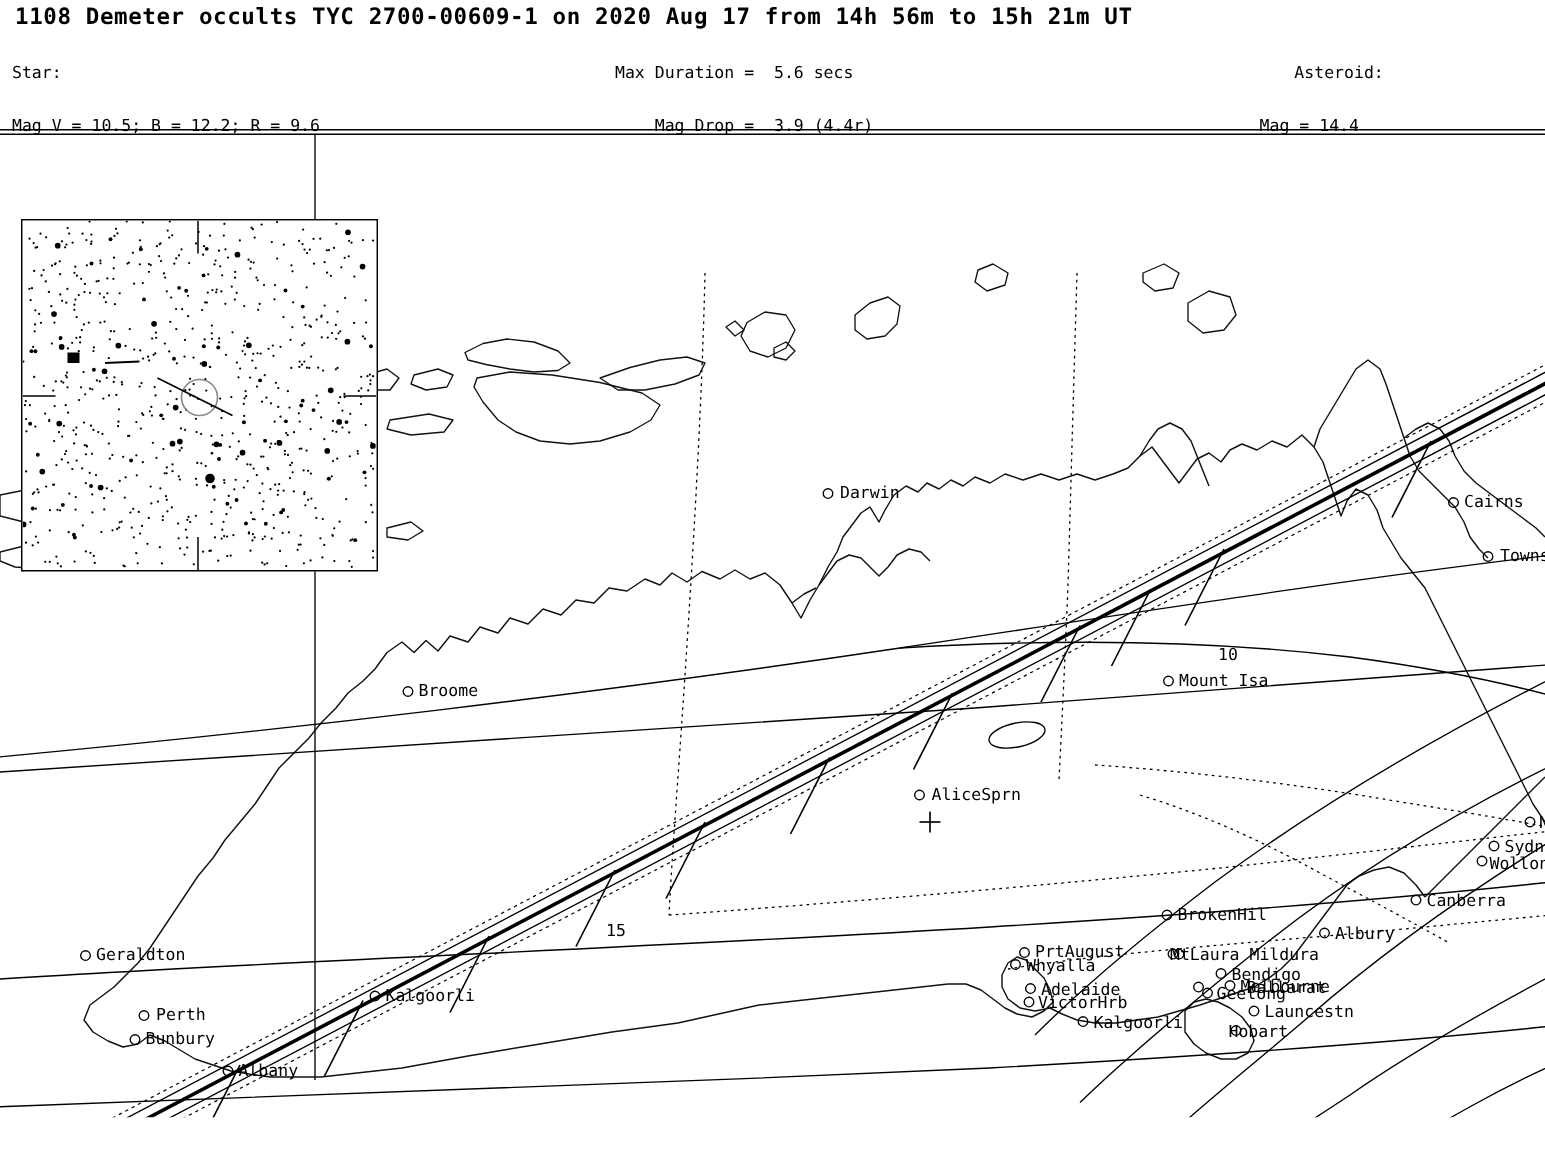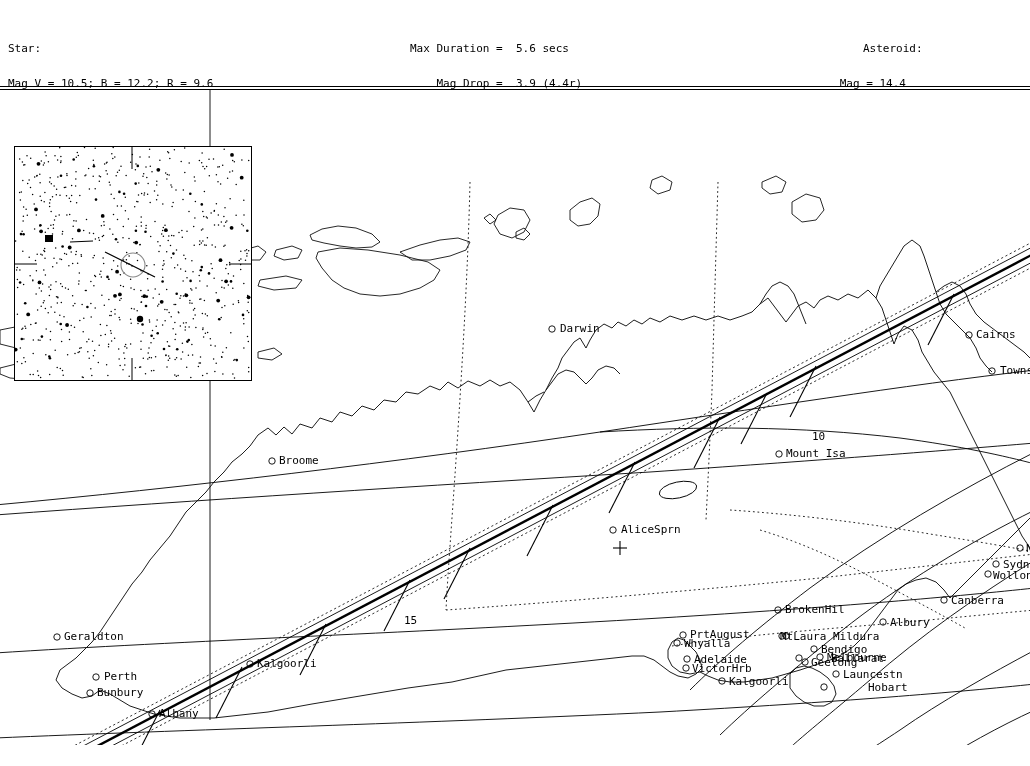--- a/index.html
+++ b/index.html
@@ -121,20 +121,21 @@
     font-size: 9px;
     white-space: pre;
   }
 </style>
 </head>
 <body>
 
 <div id="app">
 
   <div class="header">
+    <div class="title">1108 Demeter occults TYC 2700-00609-1 on 2020 Aug 17 from 14h 56m to 15h 21m UT</div>
 
     <div class="hdr-col hdr-left">
       <div>Star:</div>
       <div>Mag V = 10.5; B = 12.2; R = 9.6</div>
       <div> RA = 20 57 34.7494 (astrometric)</div>
       <div>Dec =  35 48  6.943     ...</div>
       <div>[of Date: 20 58 25,  35 52 59]</div>
       <div>  Prediction of 2020 Jul  1.2</div>
     </div>
 
@@ -1174,21 +1175,21 @@
         <div class="city" style="left: 793px; top: 541px; margin-left: 40px;">Mildura</div>
         <div class="city" style="left: 780px; top: 541px;">MtLaura</div>
         <div class="city" style="left: 694px; top: 564px;">Adelaide</div>
         <div class="city" style="left: 692px; top: 573px;">VictorHrb</div>
         <div class="city" style="left: 729px; top: 586px;">Kalgoorli</div>
         <div class="city" style="left: 821px; top: 554px;">Bendigo</div>
         <div class="city" style="left: 827px; top: 562px;">Melbourne</div>
         <div class="city" style="left: 806px; top: 563px; padding-left: 25px;">Ballarat</div>
         <div class="city" style="left: 811px; top: 567px;">Geelong</div>
         <div class="city" style="left: 843px; top: 579px;">Launcestn</div>
-        <div class="city" style="left: 868px; top: 592px;">Hobart</div>
+        <div class="city" style="left: 819px; top: 592px;">Hobart</div>
         <div class="city" style="left: 890px; top: 527px;">Albury</div>
         <div class="city" style="left: 951px; top: 505px;">Canberra</div>
         <div class="city" style="left: 1003px; top: 469px;">Sydne</div>
         <div class="city" style="left: 993px; top: 480px;">Wollon</div>
         <div class="city" style="left: 1026px; top: 453px;">N</div>
       </div>
 
     <div id="time-layer">
         <div class="tlabel" style="left: 812px; top: 340px;">10</div>
         <div class="tlabel" style="left: 404px; top: 524px;">15</div>

